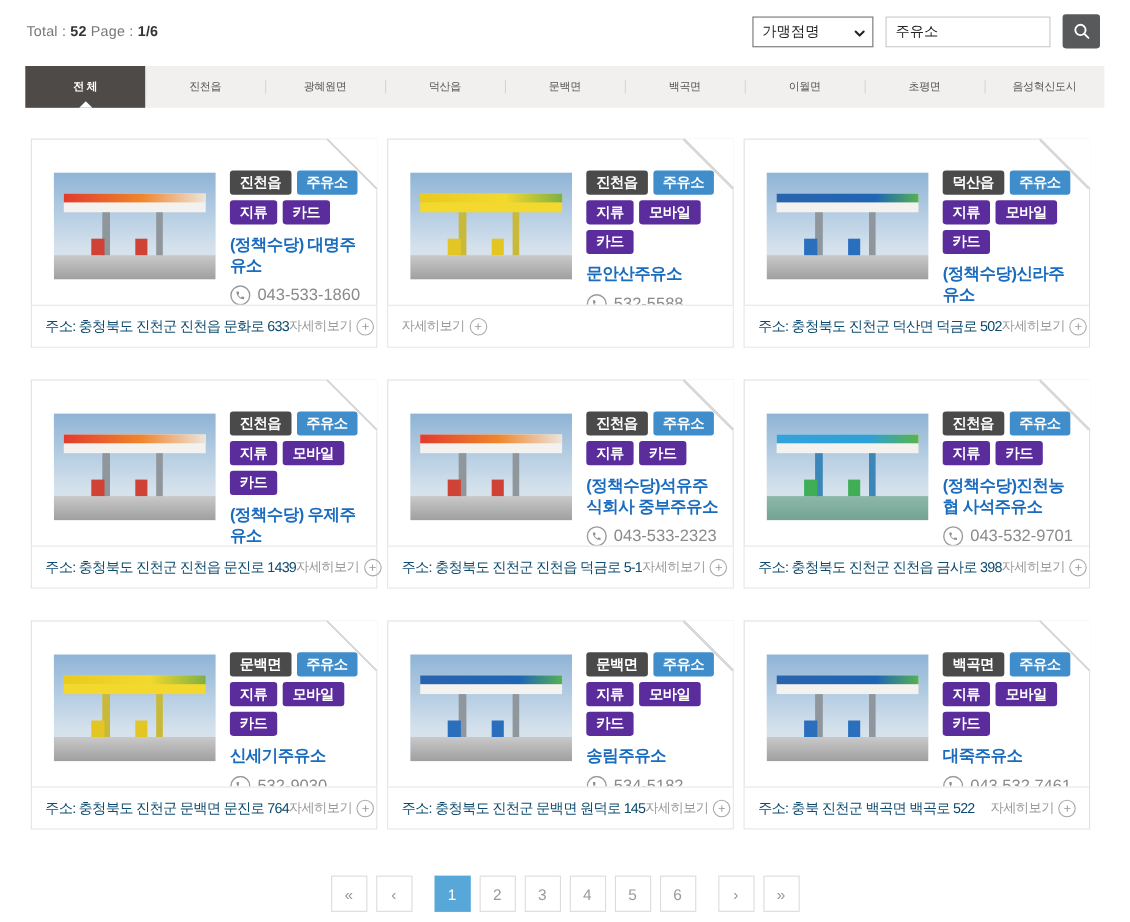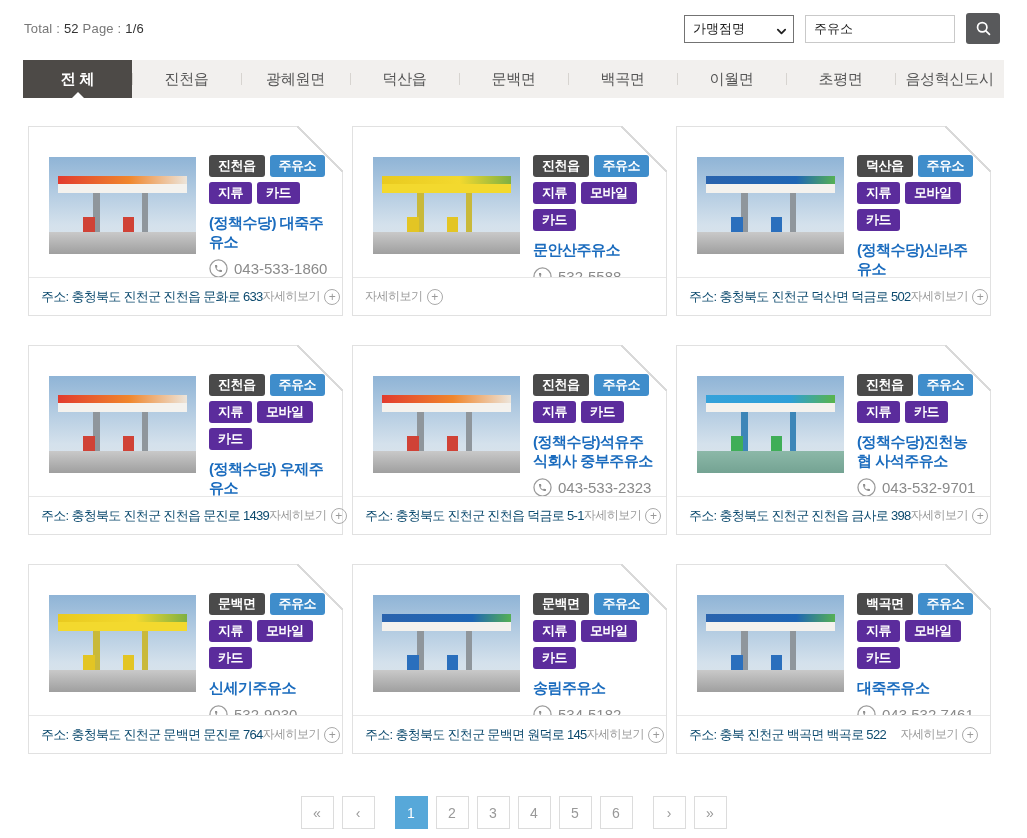--- a/index.html
+++ b/index.html
@@ -5,21 +5,21 @@
   * { box-sizing: border-box; margin: 0; padding: 0; }
   html, body { width: 1027px; height: 838px; overflow: hidden; }
   body {
     font-family: "Liberation Sans", "DejaVu Sans", sans-serif;
     background: #fff; color: #333; position: relative;
   }
 
   
   .topbar { display: flex; justify-content: space-between; align-items: center; padding: 13px 27px 0 24px; }
   .total-info { font-size: 13px; color: #777; letter-spacing: 0.2px; }
-  .total-info b { color: #333; font-weight: 400; }
+  .total-info b { color: #333; font-weight: 700; }
   .search-group { display: flex; align-items: center; gap: 11px; }
   .select-wrap { position: relative; }
   .category-select {
     width: 110px; height: 28px; border: 1px solid #737373; background: #fff;
     font-size: 13px; color: #222; padding: 0 24px 0 8px;
     appearance: none; -webkit-appearance: none; border-radius: 0;
     font-family: inherit;
   }
   .select-caret { position: absolute; right: 7px; top: 8px; pointer-events: none; }
   .search-input {
@@ -29,21 +29,21 @@
   .search-btn {
     width: 34px; height: 31px; border: none; border-radius: 3px;
     background: var(--search-button-bg, #58595b); cursor: pointer;
     display: flex; align-items: center; justify-content: center;
   }
 
   
   .tab-bar { list-style: none; display: flex; margin: 16px 23px 0; height: 38px; background: #f2f0ee; }
   .tab {
     flex: 1; position: relative; display: flex; align-items: center; justify-content: center;
-    font-size: 15px; color: #555; cursor: pointer; letter-spacing: -0.3px; white-space: nowrap;
+    font-size: 10px; color: #555; cursor: pointer; letter-spacing: -0.3px; white-space: nowrap;
   }
   .tab + .tab::before { content: ""; position: absolute; left: 0; top: 13px; width: 1px; height: 12px; background: #d7d4d0; }
   .tab.active { background: var(--tab-active-bg, #4d4a47); color: #fff; font-weight: 700; }
   .tab.active::after {
     content: ""; position: absolute; bottom: 0; left: 50%; margin-left: -6px;
     border-left: 6px solid transparent; border-right: 6px solid transparent; border-bottom: 6px solid #fff;
   }
 
   
   .grid { margin: 28px 24px 0 28px; display: grid; grid-template-columns: repeat(3, 315px); gap: 29px 9px; }
@@ -186,21 +186,21 @@
         <span class="pump pm1"></span>
         <span class="pump pm2"></span>
       </a>
       <div class="info">
         <div class="badges">
             <span class="badge region">진천읍</span>
             <span class="badge category">주유소</span>
             <span class="badge pay">지류</span>
             <span class="badge pay">카드</span>
           </div>
-        <a class="name">(정책수당) 대죽주유소</a>
+        <a class="name">(정책수당) 대명주유소</a>
         <div class="phone">
           <span style="display:flex">
             <svg width="19" height="19" viewBox="0 0 24 24">
               <circle cx="12" cy="12" r="10.8" fill="none" stroke="#9a9a9a" stroke-width="1.6"></circle>
               <g transform="translate(6.1,6.1) scale(0.49)" fill="#8f8f8f">
                 <path d="M6.6 10.8c1.4 2.8 3.8 5.1 6.6 6.6l2.2-2.2c.3-.3.7-.4 1-.2 1.1.4 2.3.6 3.6.6.6 0 1 .4 1 1V20c0 .6-.4 1-1 1C10.8 21 3 13.2 3 4c0-.6.4-1 1-1h3.5c.6 0 1 .4 1 1 0 1.2.2 2.4.6 3.6.1.3 0 .7-.2 1l-2.3 2.2z"></path>
               </g>
             </svg>
           </span>
           <span class="phone-num">043-533-1860</span>

